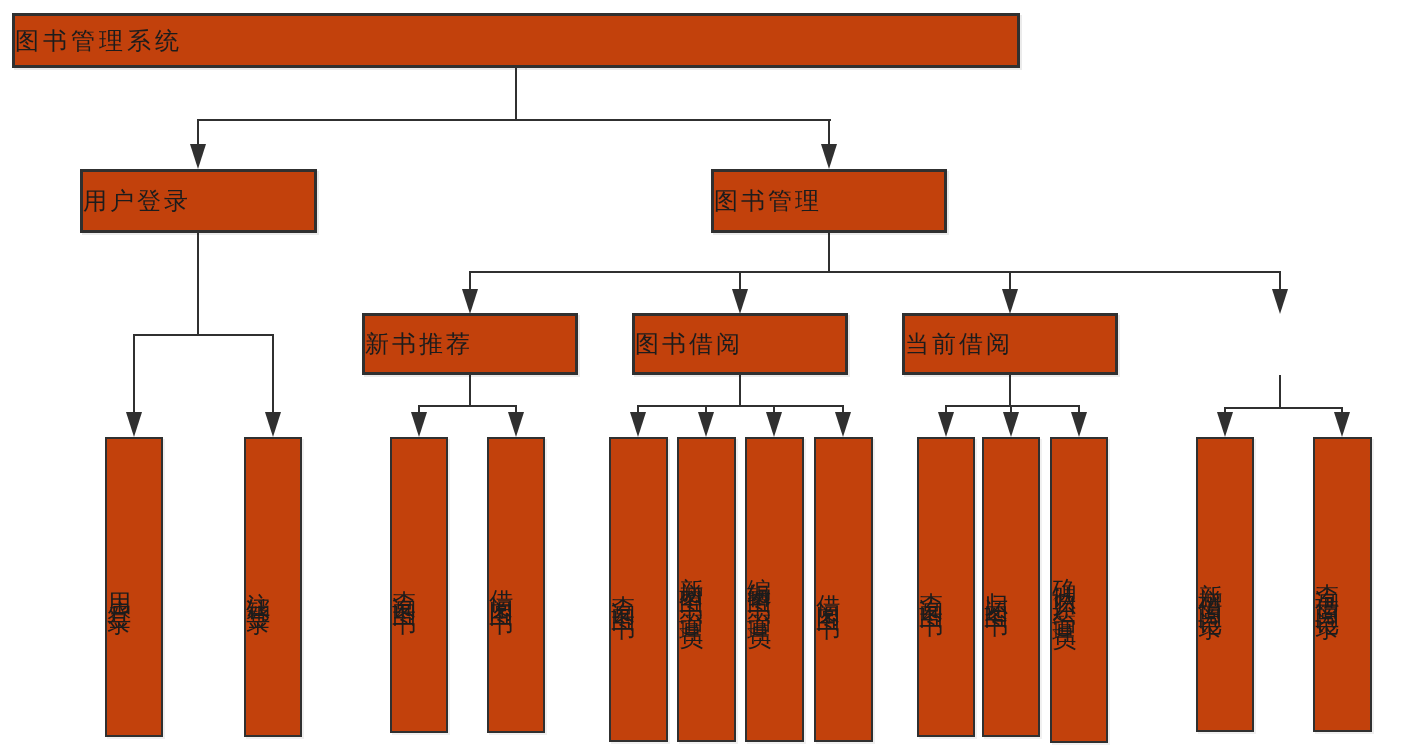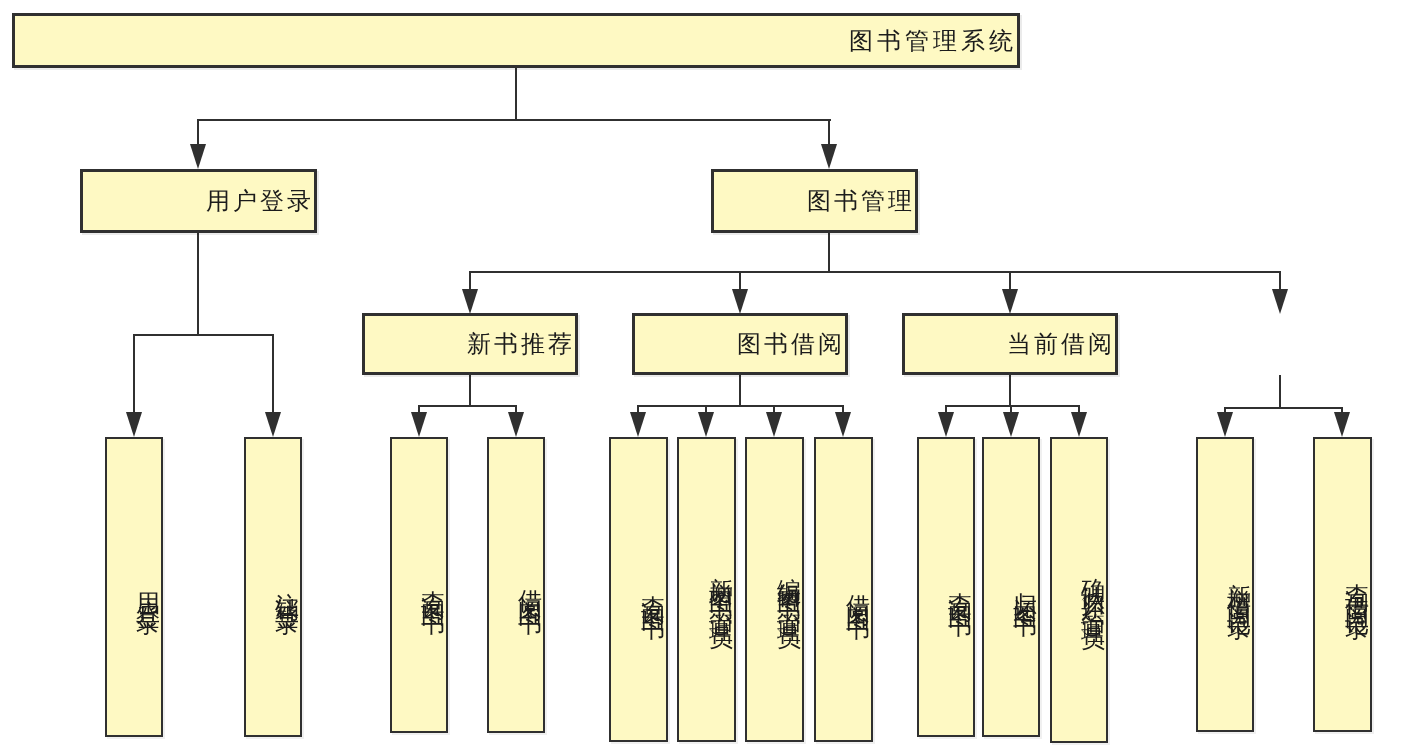--- a/index.html
+++ b/index.html
@@ -21,22 +21,22 @@
   .hl{position:absolute;height:2px;background:var(--line);}
   .arr{
     position:absolute;width:0;height:0;
     border-left:8px solid transparent;
     border-right:8px solid transparent;
     border-top:25px solid var(--line);
   }
   
   .node{
     position:absolute;box-sizing:border-box;
-    background:#fef9c3;border:3px solid var(--line);
-    display:flex;align-items:center;justify-content:flex-end;
+    background:#c2410c;border:3px solid var(--line);
+    display:flex;align-items:center;justify-content:flex-start;
     color:var(--text);font-size:24px;letter-spacing:3px;
     box-shadow:2px 2px 0 rgba(0,0,0,0.08);
   }
   .leaf{border-width:2px;box-shadow:2px 2px 0 rgba(0,0,0,0.06);}
   .leaf .vtext{
     writing-mode:vertical-rl;
     text-orientation:mixed;
     letter-spacing:7px;
     line-height:1.05;
     font-size:24px;
@@ -112,21 +112,21 @@
   <div class="vl" style="left:1341px;top:407px;height:10px"></div>
   <div class="arr" style="left:1334px;top:412px"></div>
 
   <div class="node" style="left:12px;top:13px;width:1008px;height:55px;letter-spacing:4px">
     <span>图书管理系统</span>
   </div>
 
   <div class="node" style="left:80px;top:169px;width:237px;height:64px">
     <span>用户登录</span>
   </div>
-  <div class="node" style="left:711px;top:169px;width:207px;height:64px">
+  <div class="node" style="left:711px;top:169px;width:236px;height:64px">
     <span>图书管理</span>
   </div>
 
   <div class="node" style="left:362px;top:313px;width:216px;height:62px">
     <span>新书推荐</span>
   </div>
   <div class="node" style="left:632px;top:313px;width:216px;height:62px">
     <span>图书借阅</span>
   </div>
   <div class="node" style="left:902px;top:313px;width:216px;height:62px">

